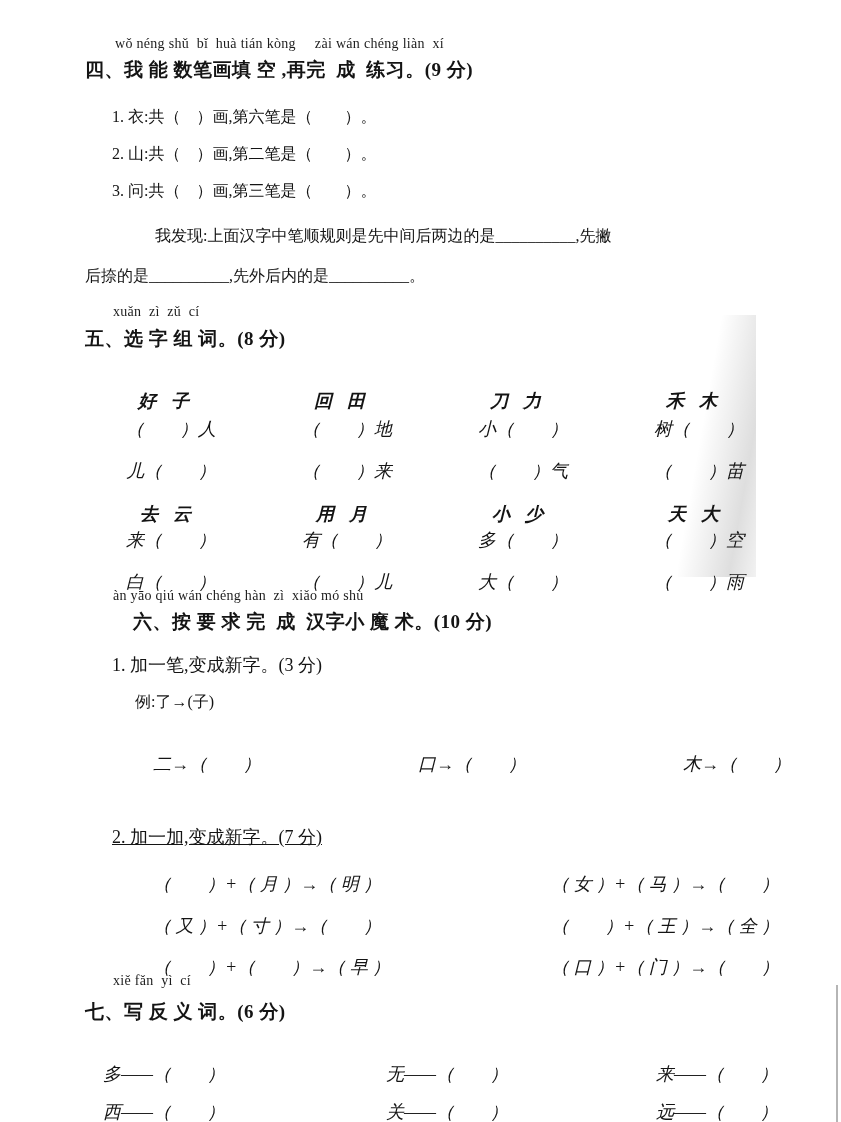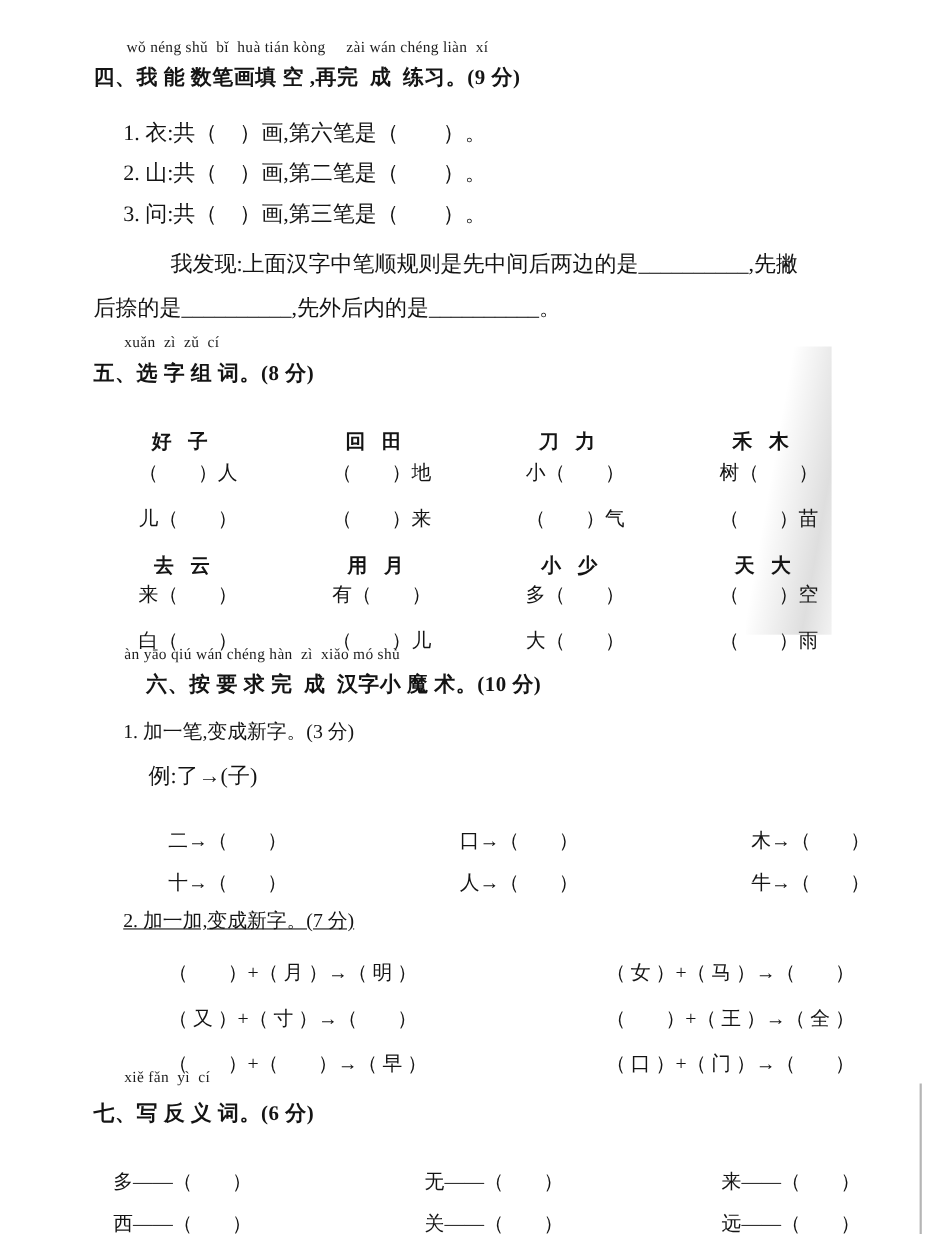--- a/index.html
+++ b/index.html
@@ -10,24 +10,24 @@
     height: 1122px;
     margin: 0 auto;
     background: #ffffff;
     font-family: "Liberation Serif", "DejaVu Serif", serif;
     color: #141414;
     overflow: hidden;
   }
   .abs { position: absolute; white-space: pre; }
   .pinyin { font-size: 14px; color: #1c1c1c; letter-spacing: 0.3px; }
   .title  { font-size: 19px; font-weight: 700; letter-spacing: 0.5px; text-align: center; }
-  .line   { font-size: 20px; }
+  .line   { font-size: 16px; }
   .sub    { font-size: 18px; }
   .row    { position: absolute; white-space: pre; font-size: 18px; }
-  .cell   { display: inline-block; white-space: pre; vertical-align: top; }
+  .cell   { display: inline-block; white-space: pre; vertical-align: top; font-style: italic; }
   .hdr    { font-weight: 700; letter-spacing: 2px; }
   .w5     { width: 176px; }
   .w61    { width: 265px; }
   .w62    { width: 398px; }
   .w7a    { width: 283px; }
   .w7b    { width: 270px; }
   .scan-shadow {
     position: absolute;
     left: 678px; top: 315px;
     width: 78px; height: 262px;
@@ -88,23 +88,20 @@
 
   <div class="abs pinyin" style="left:113px; top:588px;">àn yāo qiú wán chéng hàn  zì  xiǎo mó shù</div>
   <div class="abs title" style="left:85px; top:609px;margin-left:48px;">六、按 要 求 完  成  汉字小 魔 术。(10 分)</div>
 
   <div class="abs sub" style="left:112px; top:653px;">1. 加一笔,变成新字。(3 分)</div>
   <div class="abs line" style="left:135px; top:692px;">例:了→(子)</div>
 
   <div class="row" style="left:135px; top:731px;">
     <span class="cell w61">二→（　　）</span><span class="cell w61">口→（　　）</span><span class="cell">木→（　　）</span>
   </div>
-  <div class="row" style="left:135px; top:769px;">
-    <span class="cell w61">十→（　　）</span><span class="cell w61">人→（　　）</span><span class="cell">牛→（　　）</span>
-  </div>
 
   <div class="abs sub" style="left:112px; top:825px;text-decoration:underline;">2. 加一加,变成新字。(7 分)</div>
 
   <div class="row" style="left:135px; top:851px;">
     <span class="cell w62">（　　）+（ 月 ）→（ 明 ）</span><span class="cell">（ 女 ）+（ 马 ）→（　　）</span>
   </div>
   <div class="row" style="left:135px; top:893px;">
     <span class="cell w62">（ 又 ）+（ 寸 ）→（　　）</span><span class="cell">（　　）+（ 王 ）→（ 全 ）</span>
   </div>
   <div class="row" style="left:135px; top:934px;">

